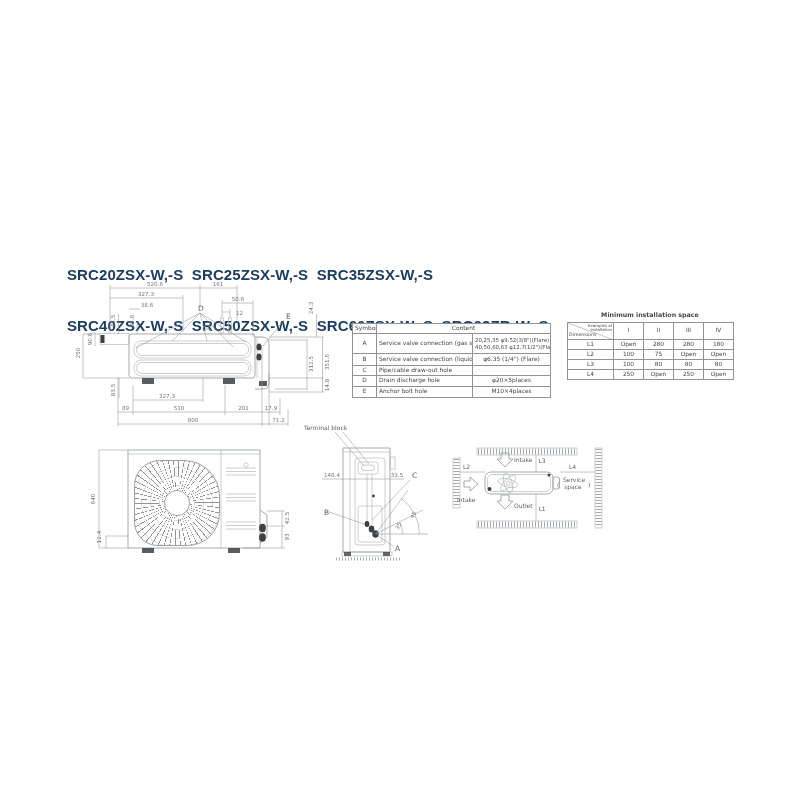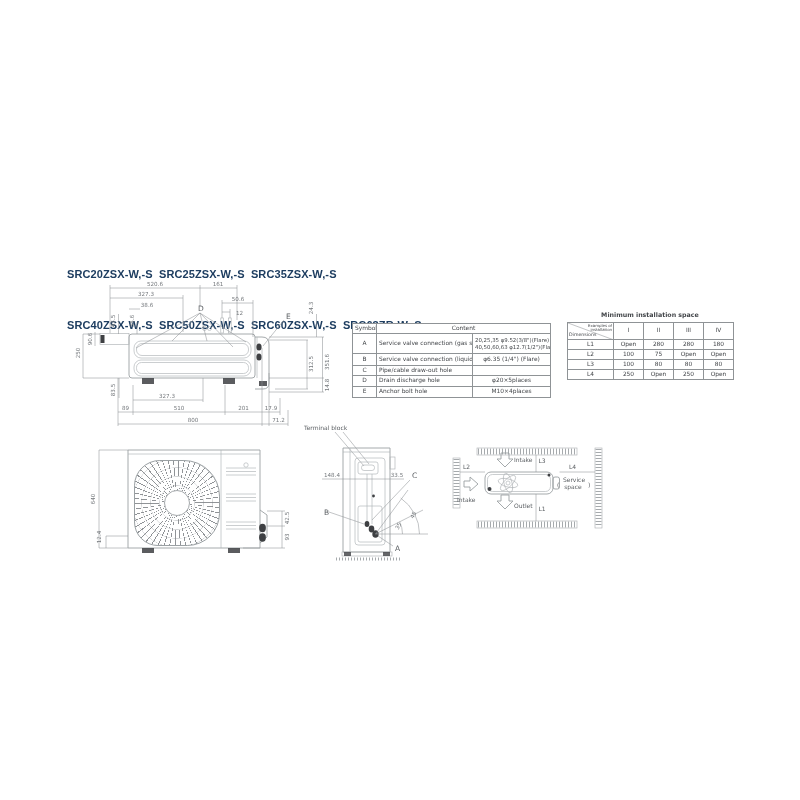--- a/index.html
+++ b/index.html
@@ -1,20 +1,20 @@
 <!DOCTYPE html>
 <html><head>
 <meta charset="utf-8">
 <style>
   html,body{margin:0;padding:0;background:#fff;}
   #canvas{position:relative;width:800px;height:800px;background:#ffffff;overflow:hidden;
           font-family:"Liberation Sans",sans-serif;}
   .abs{position:absolute;}
   
-  #title{left:67px;top:232px;color:#1d3d60;font-weight:bold;font-size:11px;line-height:17px;
+  #title{left:67px;top:232px;color:#1d3d60;font-weight:bold;font-size:15px;line-height:17px;
          letter-spacing:.1px;white-space:pre;}
   
   svg{overflow:visible;}
   svg text{font-family:"DejaVu Sans",sans-serif;}
   .ln{stroke:#9ba0a3;fill:none;stroke-width:.9;stroke-linejoin:round;}
   .ln2{stroke:#afb3b6;fill:none;stroke-width:.65;}
   .dm{stroke:#8f9396;fill:none;stroke-width:.55;}
   .hatch{stroke:#a6aaad;stroke-dasharray:1 2;fill:none;}
   .dark-f{fill:#3e4043;stroke:none;}
   .dt{font-size:5.6px;fill:#74787c;}

